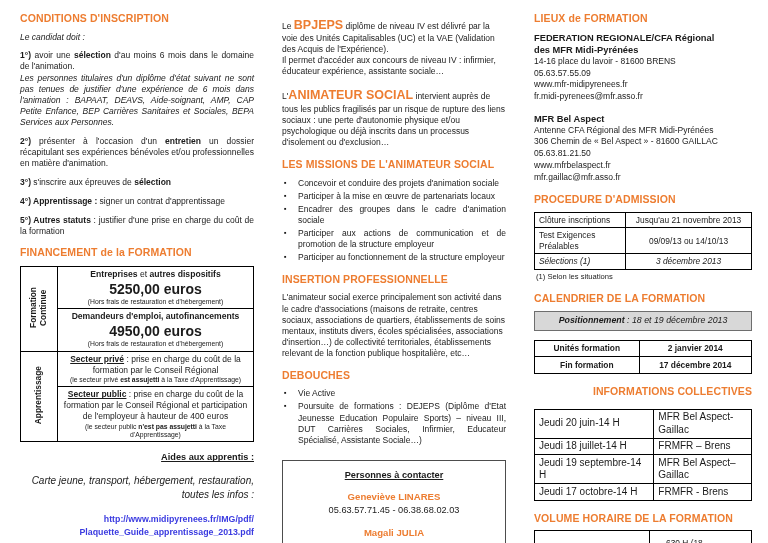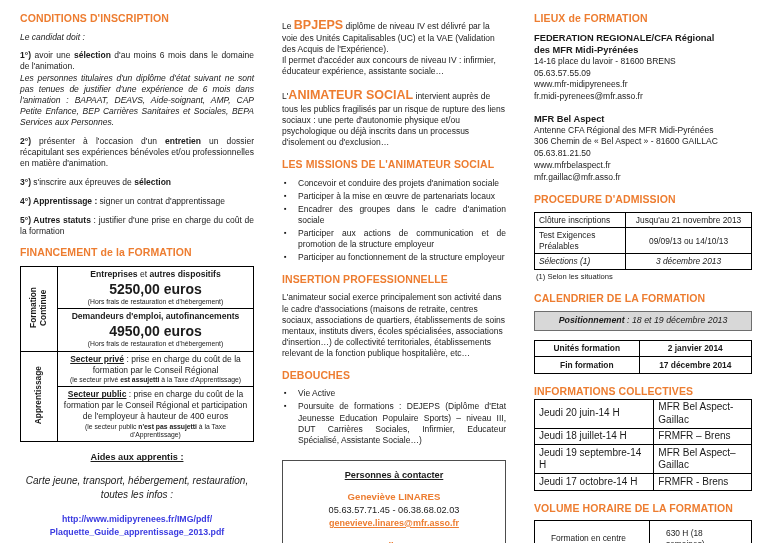--- a/index.html
+++ b/index.html
@@ -32,21 +32,21 @@
     display:inline-block;writing-mode:vertical-rl;transform:rotate(180deg);
     font-weight:bold;font-size:8.4px;line-height:1.15;white-space:pre-line;text-align:center;
   }
   .fcell{text-align:center;}
   .ft{font-size:8.6px;font-weight:bold;line-height:1.25;}
   .ft .sep{font-weight:normal;}
   .fp{font-size:14px;font-weight:bold;line-height:1.3;}
   .fn{font-size:6.8px;line-height:1.25;color:#222;}
   .fa{font-size:8.5px;line-height:1.3;}
 
-  .aides{text-align:center;}
+  .aides{text-align:right;}
   .aides-t{font-size:9.2px;margin-bottom:10px;}
   .aides-x{font-size:10px;line-height:1.35;margin-bottom:12px;}
   .alink{font-size:8.8px;font-weight:bold;color:#3B3BE0;line-height:1.4;cursor:pointer;}
 
   
   .midp{margin:0 0 10px 0;}
   ul.sq{list-style:none;margin:2px 0 10px 0;padding:0;}
   ul.sq li{position:relative;padding-left:16px;margin-bottom:2px;font-size:8.5px;line-height:1.3;text-align:justify;}
   ul.sq li::before{content:"▪";position:absolute;left:2px;top:0;font-size:7.5px;}
   .contact-box{border:1px solid #4d4d4d;margin-top:14px;padding:9px 6px 12px 6px;text-align:center;}
@@ -156,21 +156,20 @@
     <div class="h-orange">DEBOUCHES</div>
     <ul class="sq">
       <li>Vie Active</li>
       <li>Poursuite de formations : DEJEPS (Diplôme d'Etat Jeunesse Education Populaire Sports) – niveau III, DUT Carrières Sociales, Infirmier, Educateur Spécialisé, Assistante Sociale…)</li>
     </ul>
 
     <div class="contact-box">
       <div class="contact-title">Personnes à contacter</div>
       <div class="contact-name">Geneviève LINARES</div>
       <div class="contact-phone">05.63.57.71.45 - 06.38.68.02.03</div>
-      <div><span class="contact-email">genevieve.linares@mfr.asso.fr</span></div>
       <div class="contact-gap"></div>
       <div class="contact-name">Magali JULIA</div>
 
     </div>
   </div>
 
   <div class="col col-right body-txt">
     <div class="h-orange">LIEUX de FORMATION</div>
 
     <div class="org">
@@ -218,21 +217,21 @@
         <td>Unités formation</td>
         <td>2 janvier 2014</td>
       </tr>
       <tr>
         <td>Fin formation</td>
         <td>17 décembre 2014</td>
       </tr>
     </tbody>
       </table>
 
-    <div class="h-orange sec-gap" style="margin-bottom:0;">INFORMATIONS COLLECTIVES</div>
+    <div class="h-orange sec-gap" style="margin-bottom:10px;text-align:right;">INFORMATIONS COLLECTIVES</div>
     <table class="rt info">
       <tbody>
           <tr>
         <td class="info-label">Jeudi 20 juin-14 H</td>
         <td>MFR Bel Aspect-Gaillac</td>
       </tr>
       <tr>
         <td class="info-label">Jeudi 18 juillet-14 H</td>
         <td>FRMFR – Brens</td>
       </tr>

